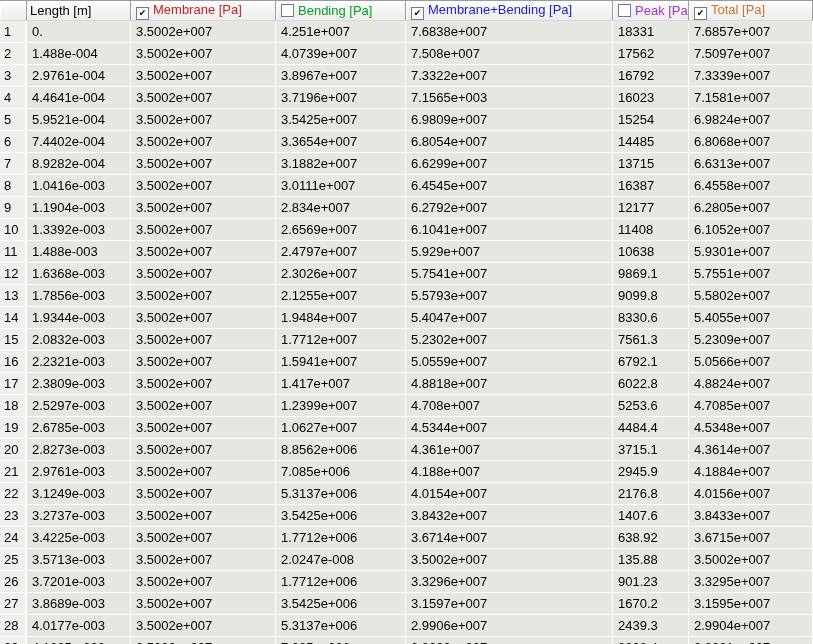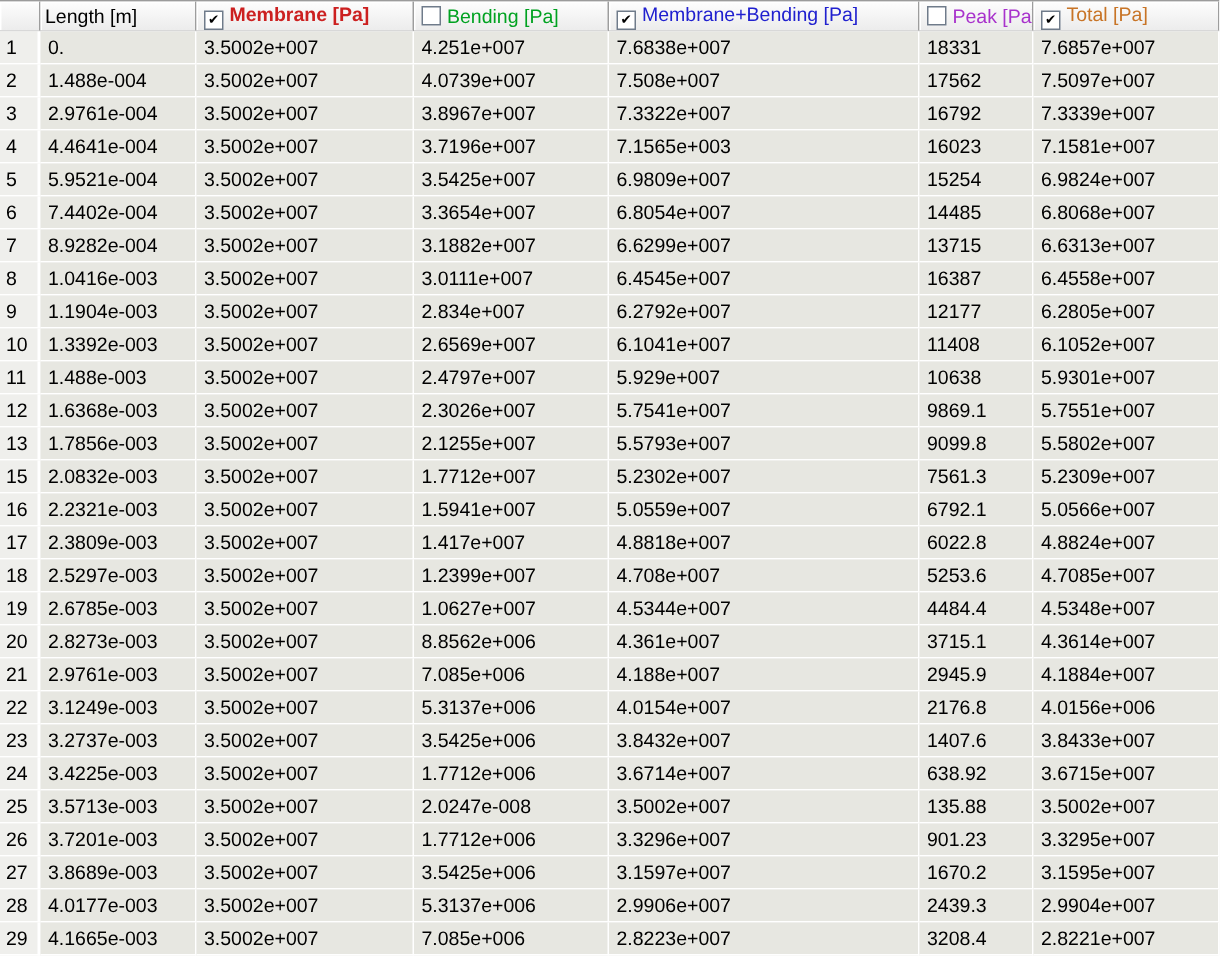--- a/index.html
+++ b/index.html
@@ -44,21 +44,21 @@
       <col style="width:145px">
       <col style="width:130px">
       <col style="width:207px">
       <col style="width:76px">
       <col style="width:124px">
     </colgroup>
     <thead>
       <tr id="header-row">
           <th class="h"></th>
           <th class="h"><span class="hl" style="color: rgb(0, 0, 0);">Length [m]</span></th>
-          <th class="h"><span class="cb">✔</span><span class="hl" style="color: rgb(204, 32, 32); font-weight: bold;">Membrane [Pa]</span></th>
+          <th class="h"><span class="cb">✔</span><span class="hl" style="color: rgb(204, 32, 32);">Membrane [Pa]</span></th>
           <th class="h"><span class="cb"></span><span class="hl" style="color: rgb(0, 162, 33);">Bending [Pa]</span></th>
           <th class="h"><span class="cb">✔</span><span class="hl" style="color: rgb(32, 32, 207);">Membrane+Bending [Pa]</span></th>
           <th class="h"><span class="cb"></span><span class="hl" style="color: rgb(168, 50, 204);">Peak [Pa]</span></th>
           <th class="h"><span class="cb">✔</span><span class="hl" style="color: rgb(200, 116, 38); text-align: center;">Total [Pa]</span></th>
         </tr>
     </thead>
     <tbody id="body-rows">
         <tr>
           <th class="rn">1</th>
           <td class="c">0.</td>
@@ -170,20 +170,29 @@
         <tr>
           <th class="rn">13</th>
           <td class="c">1.7856e-003</td>
           <td class="c">3.5002e+007</td>
           <td class="c">2.1255e+007</td>
           <td class="c">5.5793e+007</td>
           <td class="c">9099.8</td>
           <td class="c">5.5802e+007</td>
         </tr>
         <tr>
+          <th class="rn">14</th>
+          <td class="c">1.9344e-003</td>
+          <td class="c">3.5002e+007</td>
+          <td class="c">1.9484e+007</td>
+          <td class="c">5.4047e+007</td>
+          <td class="c">8330.6</td>
+          <td class="c">5.4055e+007</td>
+        </tr>
+        <tr>
           <th class="rn">15</th>
           <td class="c">2.0832e-003</td>
           <td class="c">3.5002e+007</td>
           <td class="c">1.7712e+007</td>
           <td class="c">5.2302e+007</td>
           <td class="c">7561.3</td>
           <td class="c">5.2309e+007</td>
         </tr>
         <tr>
           <th class="rn">16</th>
@@ -239,21 +248,21 @@
           <td class="c">2945.9</td>
           <td class="c">4.1884e+007</td>
         </tr>
         <tr>
           <th class="rn">22</th>
           <td class="c">3.1249e-003</td>
           <td class="c">3.5002e+007</td>
           <td class="c">5.3137e+006</td>
           <td class="c">4.0154e+007</td>
           <td class="c">2176.8</td>
-          <td class="c">4.0156e+006</td>
+          <td class="c">4.0156e+007</td>
         </tr>
         <tr>
           <th class="rn">23</th>
           <td class="c">3.2737e-003</td>
           <td class="c">3.5002e+007</td>
           <td class="c">3.5425e+006</td>
           <td class="c">3.8432e+007</td>
           <td class="c">1407.6</td>
           <td class="c">3.8433e+007</td>
         </tr>

